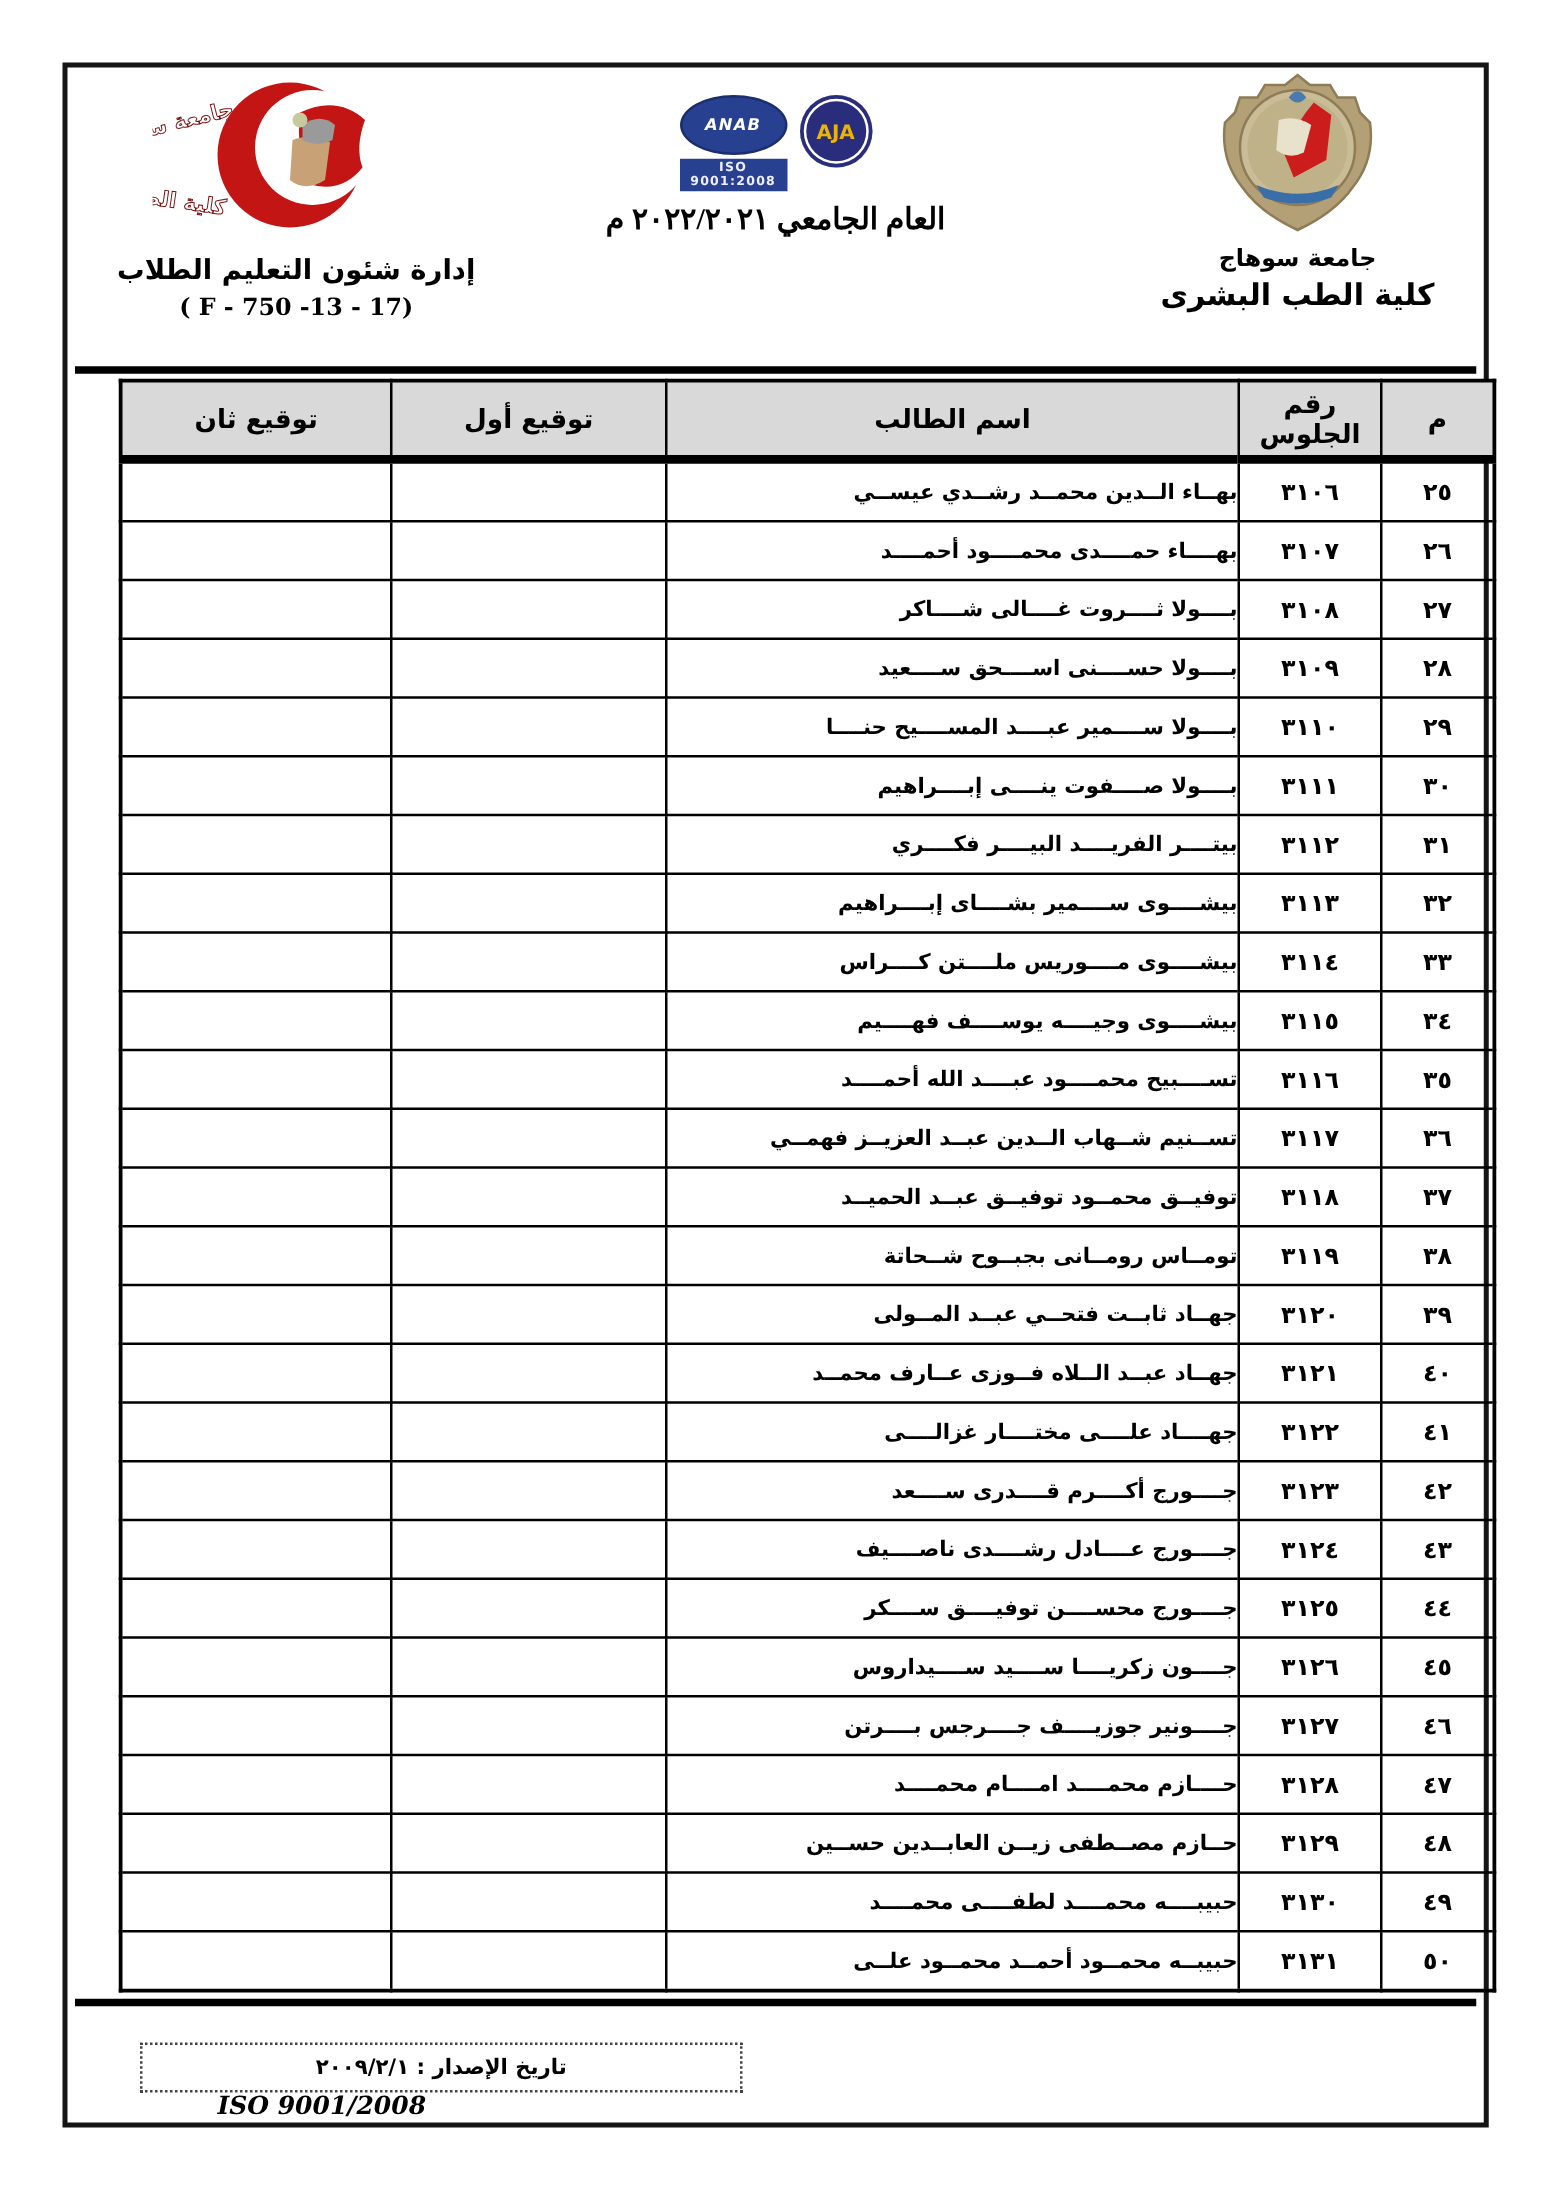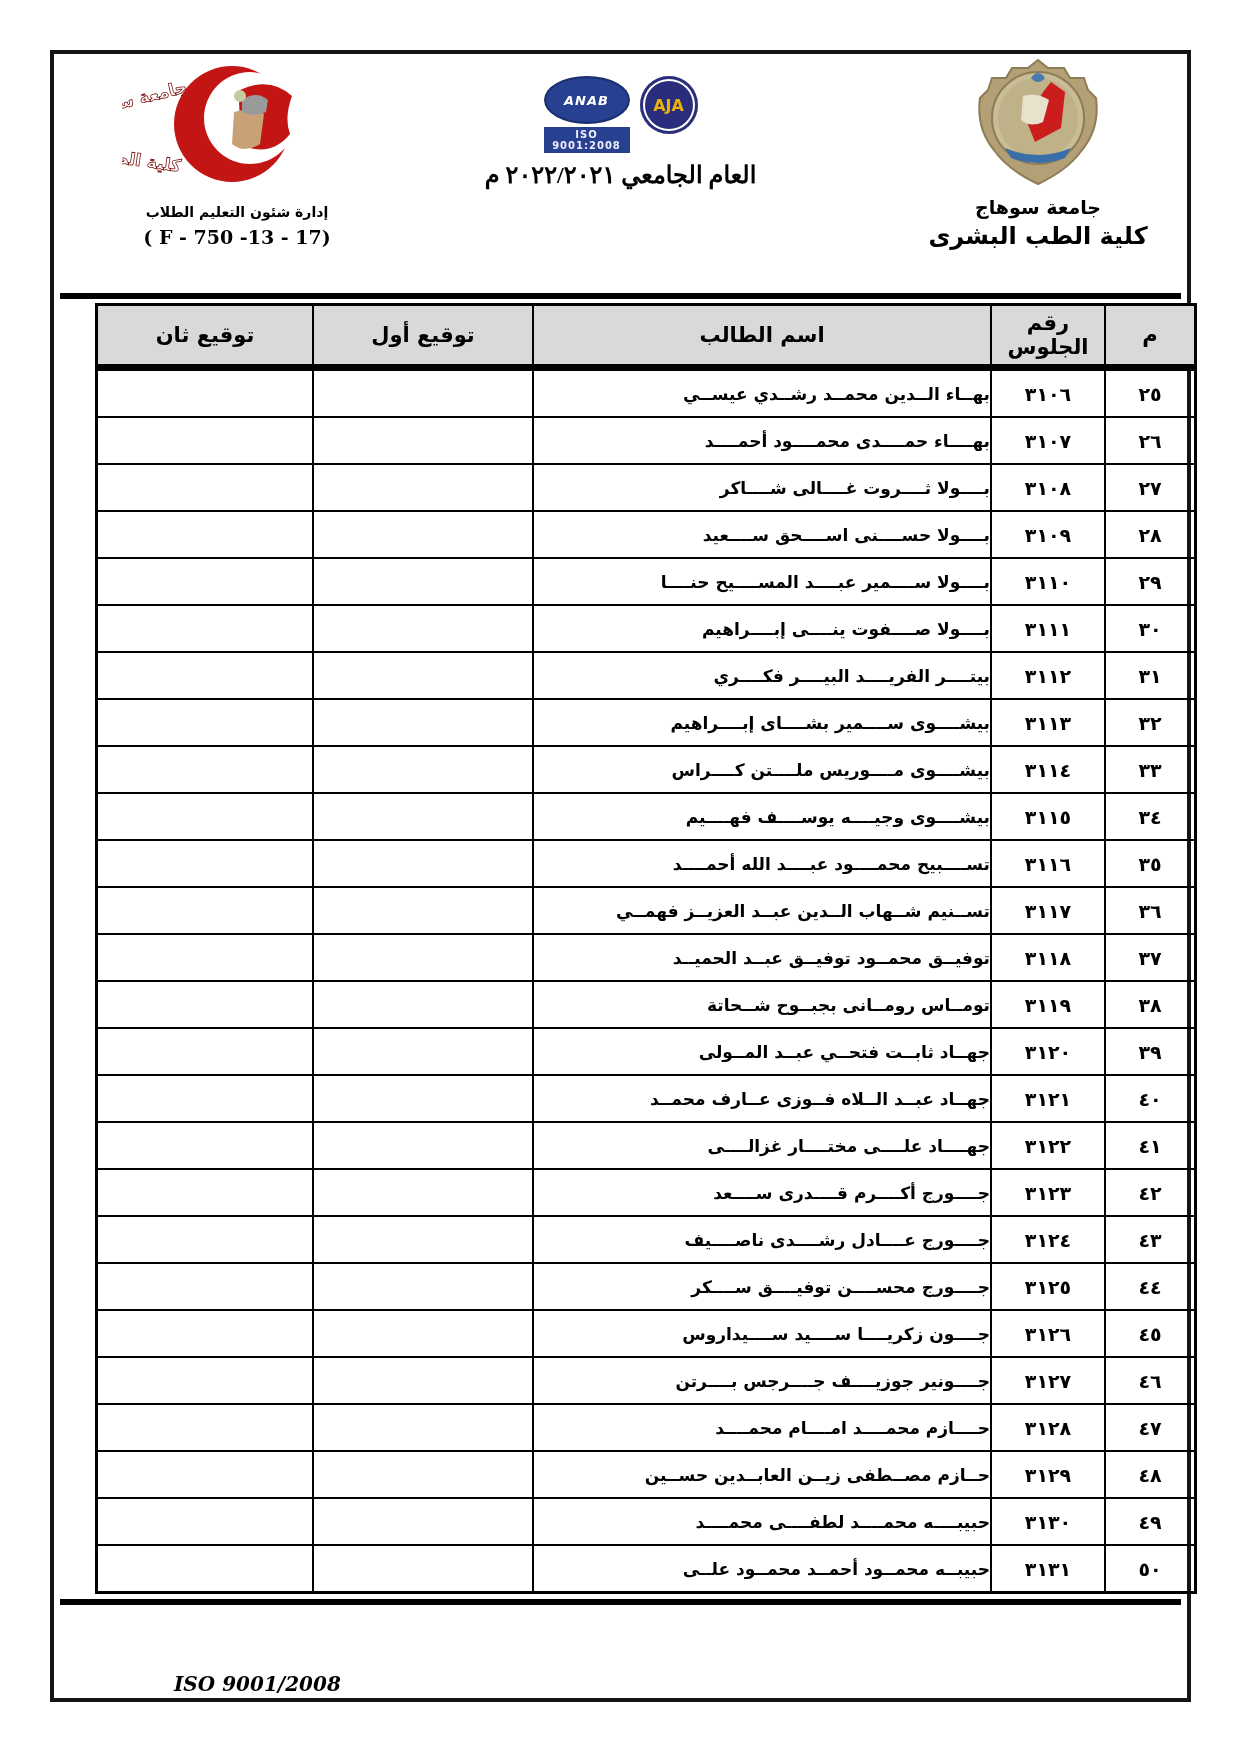--- a/index.html
+++ b/index.html
@@ -8,21 +8,21 @@
     font-family:"DejaVu Sans",sans-serif;font-weight:700;color:#000;
   }
   .page-frame{
     position:absolute;left:50px;top:50px;width:1133px;height:1644px;
     border:4px solid #151515;background:#fff;
   }
   
   .hdr-left{position:absolute;left:28px;top:6px;width:310px;text-align:center;}
   .hdr-center{position:absolute;left:50%;top:22px;transform:translateX(-50%);width:360px;text-align:center;}
   .hdr-right{position:absolute;right:24px;top:2px;width:250px;text-align:center;}
-  .dept-line{font-size:14px;margin-top:4px;}
+  .dept-line{font-size:22px;margin-top:4px;}
   .form-code{font-size:19px;font-family:"DejaVu Serif",serif;margin-top:6px;}
   .grade-title{font-size:22px;margin-top:14px;}
   .year-title{font-size:24px;margin-top:8px;font-family:Liberation Serif, serif;}
   .univ-line{font-size:19px;margin-top:2px;}
   .fac-line{font-size:24px;margin-top:4px;}
   .logo-row{display:flex;justify-content:center;align-items:flex-start;gap:10px;direction:ltr;}
   .anab-badge{width:86px;}
   .anab-oval{
     width:82px;height:44px;border-radius:50%;background:#27408f;color:#ffffff;
     display:flex;align-items:center;justify-content:center;
@@ -311,15 +311,18 @@
             <td class="c-no">٥٠</td>
             <td class="c-seat">٣١٣١</td>
             <td class="c-name">حبيبــه محمــود أحمــد محمــود علــى</td>
             <td class="c-sig"></td>
             <td class="c-sig2"></td>
           </tr>
         </tbody>
     </table>
   </div>
 
+  <div class="footer-box footer-box-left">
+    <span>تاريخ الإصدار : ٢٠٠٩/٢/١</span>
+  </div>
   <div class="iso-line">ISO 9001/2008</div>
 
 </div>
 
 </body></html>

